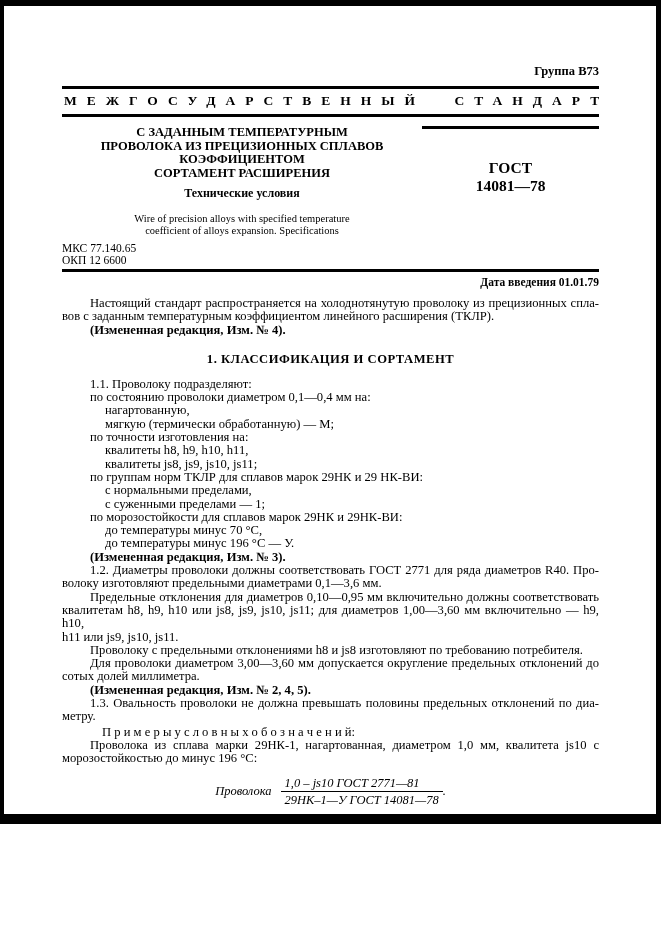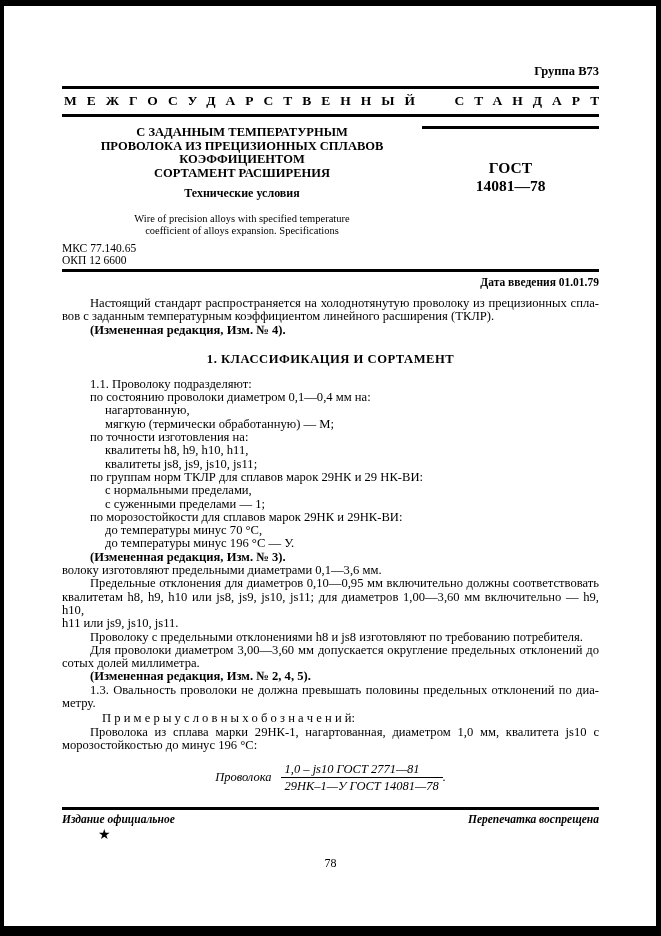--- a/index.html
+++ b/index.html
@@ -1,19 +1,19 @@
 <!DOCTYPE html>
 <html><head>
 <meta charset="utf-8">
 <style>
   * { margin:0; padding:0; box-sizing:border-box; }
   html,body { background:#ffffff; }
   .page {
     position:relative;
-    width:661px; height:936px;
+    width:661px; height:824px;
     background:#ffffff;
     border-top:6px solid #000;
     border-left:4px solid #000;
     border-right:5px solid #000;
     border-bottom:10px solid #000;
     font-family:"Liberation Serif", serif;
     color:#000;
     overflow:hidden;
   }
   .content { padding:0 57px 0 58px; }
@@ -117,20 +117,21 @@
       <div class="t sub">квалитеты h8, h9, h10, h11,</div>
       <div class="t sub">квалитеты js8, js9, js10, js11;</div>
       <div class="t ind">по группам норм ТКЛР для сплавов марок 29НК и 29 НК-ВИ:</div>
       <div class="t sub">с нормальными пределами,</div>
       <div class="t sub">с суженными пределами — 1;</div>
       <div class="t ind">по морозостойкости для сплавов марок 29НК и 29НК-ВИ:</div>
       <div class="t sub">до температуры минус 70  °С,</div>
       <div class="t sub">до температуры минус 196  °С — У.</div>
       <div class="t ind b">(Измененная редакция, Изм. № 3).</div>
 
+      <div class="t ind j">1.2. Диаметры проволоки должны соответствовать ГОСТ 2771 для ряда диаметров R40. Про-</div>
       <div class="t">волоку изготовляют предельными диаметрами 0,1—3,6  мм.</div>
       <div class="t ind j">Предельные отклонения для диаметров 0,10—0,95  мм включительно должны соответствовать</div>
       <div class="t j">квалитетам h8, h9, h10 или js8, js9, js10, js11; для диаметров 1,00—3,60  мм включительно — h9, h10,</div>
       <div class="t">h11 или js9, js10, js11.</div>
       <div class="t ind">Проволоку с предельными отклонениями h8 и js8 изготовляют по требованию потребителя.</div>
       <div class="t ind j">Для проволоки диаметром 3,00—3,60  мм допускается округление предельных отклонений до</div>
       <div class="t">сотых долей миллиметра.</div>
       <div class="t ind b">(Измененная редакция, Изм. №  2, 4, 5).</div>
 
       <div class="t ind j">1.3. Овальность проволоки не должна превышать половины предельных отклонений по диа-</div>

